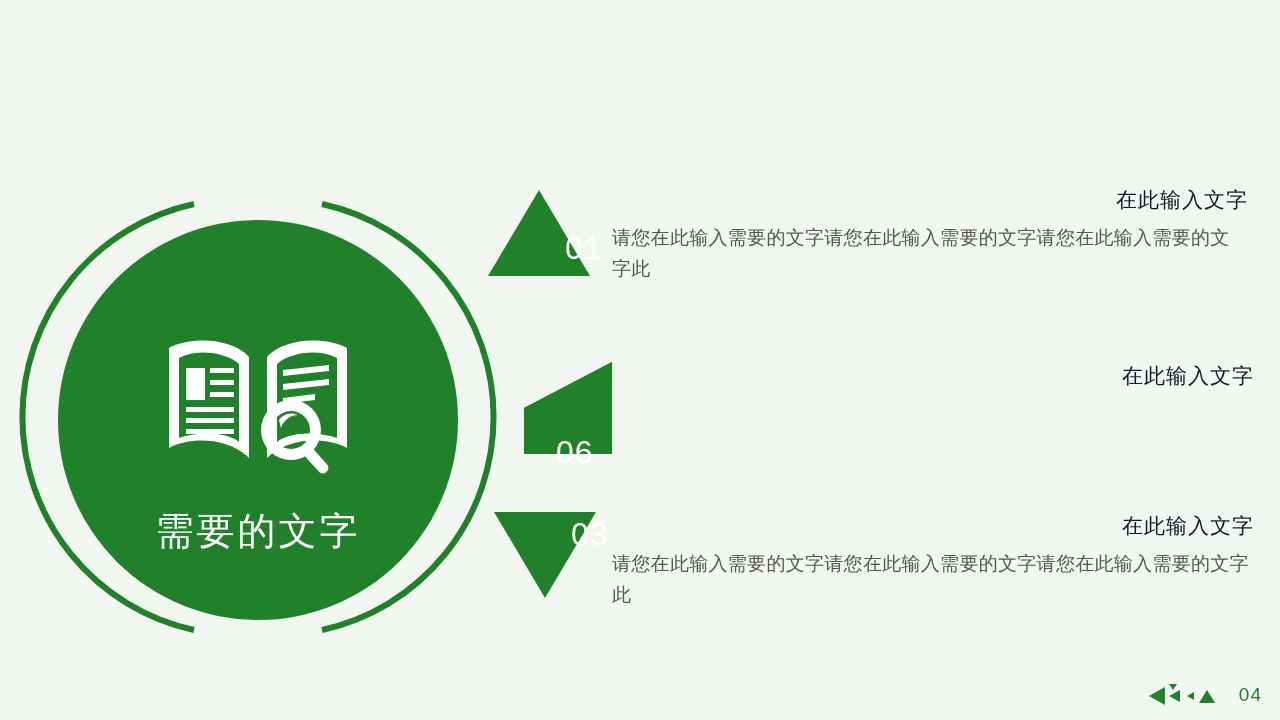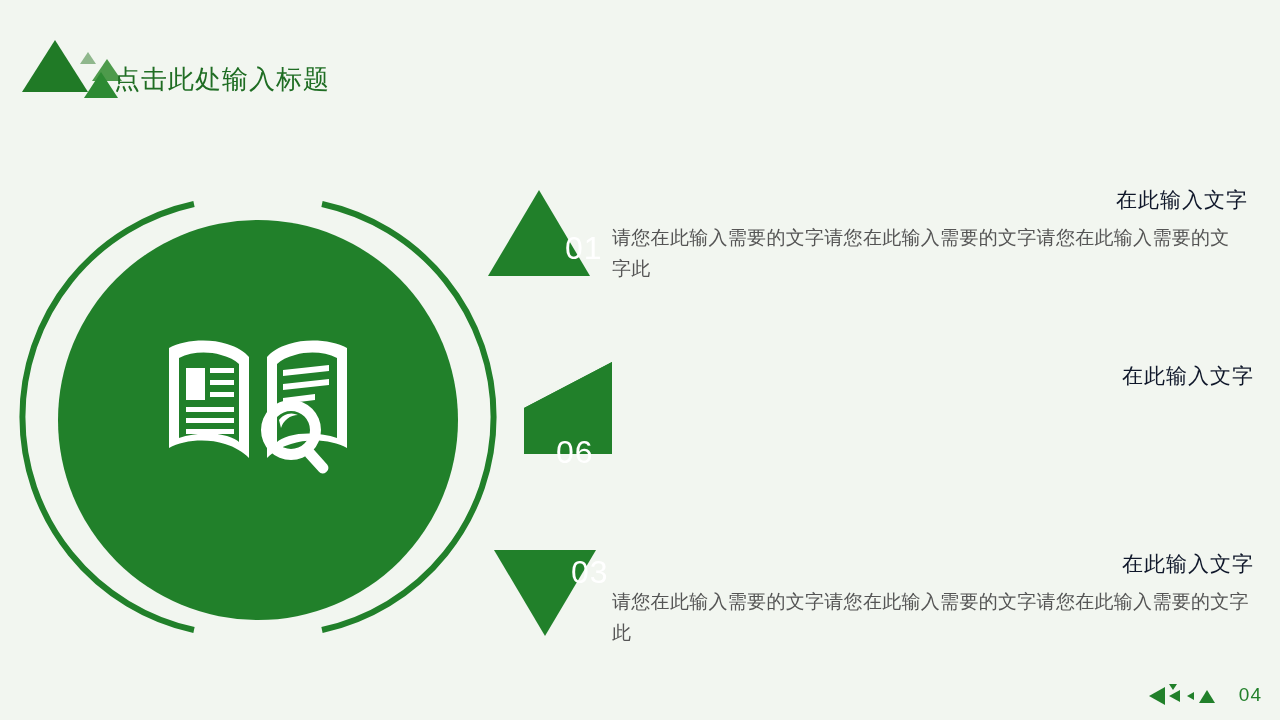--- a/index.html
+++ b/index.html
@@ -162,21 +162,21 @@
     left: 0; top: 0;
     width: 0; height: 0;
     border-top: 46px solid transparent;
     border-bottom: 46px solid transparent;
     border-right: 88px solid #21802a;
   }
   .m02 .marker-num { left: 32px; top: 28px; }
   .item-02 .item-text { margin-left: 124px; }
 
   
-  .item-03 { left: 494px; top: 550px; width: 760px; }
+  .item-03 { left: 494px; top: 512px; width: 760px; }
   .m03 {
     left: 0; top: 0;
     border-left: 51px solid transparent;
     border-right: 51px solid transparent;
     border-top: 86px solid #21802a;
   }
   .m03 .marker-num { left: 26px; top: -80px; }
   .item-03 .item-text { margin-left: 118px; }
 
   .marker-holder {
@@ -245,31 +245,20 @@
     font-size: 19px;
     color: #21802a;
     letter-spacing: 1px;
   }
 </style>
 </head>
 <body>
 
 <div class="slide">
 
-  <div class="header">
-
-    <div class="logo-mark">
-      <span class="tri logo-tri-1"></span>
-      <span class="tri logo-tri-2"></span>
-      <span class="tri logo-tri-3"></span>
-      <span class="tri logo-tri-4"></span>
-    </div>
-
-    <div class="header-title">点击此处输入标题</div>
-  </div>
 
   <div class="circle-wrap">
 
     <svg class="ring-svg" viewBox="0 0 520 470">
 
       <path d="M 186 22 A 218 218 0 0 0 186 448" fill="none" stroke="#21802a" stroke-width="6" stroke-linecap="butt"></path>
 
       <path d="M 314 22 A 218 218 0 0 1 314 448" fill="none" stroke="#21802a" stroke-width="6" stroke-linecap="butt"></path>
     </svg>
 
@@ -305,20 +294,21 @@
 
           <path d="M126 62 A30 30 0 1 0 126 122 A30 30 0 1 0 126 62 Z
                    M126 73 A19 19 0 1 1 126 111 A19 19 0 1 1 126 73 Z"></path>
 
           <rect x="146" y="108" width="11" height="30" rx="5" transform="rotate(-42 151 123)"></rect>
 
           <path d="M114 82 A15 15 0 0 1 133 77 A18 18 0 0 0 116 90 Z"></path>
         </g>
       </svg>
 
+      <div class="disc-label">需要的文字</div>
     </div>
   </div>
 
   <div class="item item-01">
     <div class="marker-holder">
       <span class="marker m01">
         <span class="marker-num">01</span>
       </span>
     </div>
     <div class="item-text">

